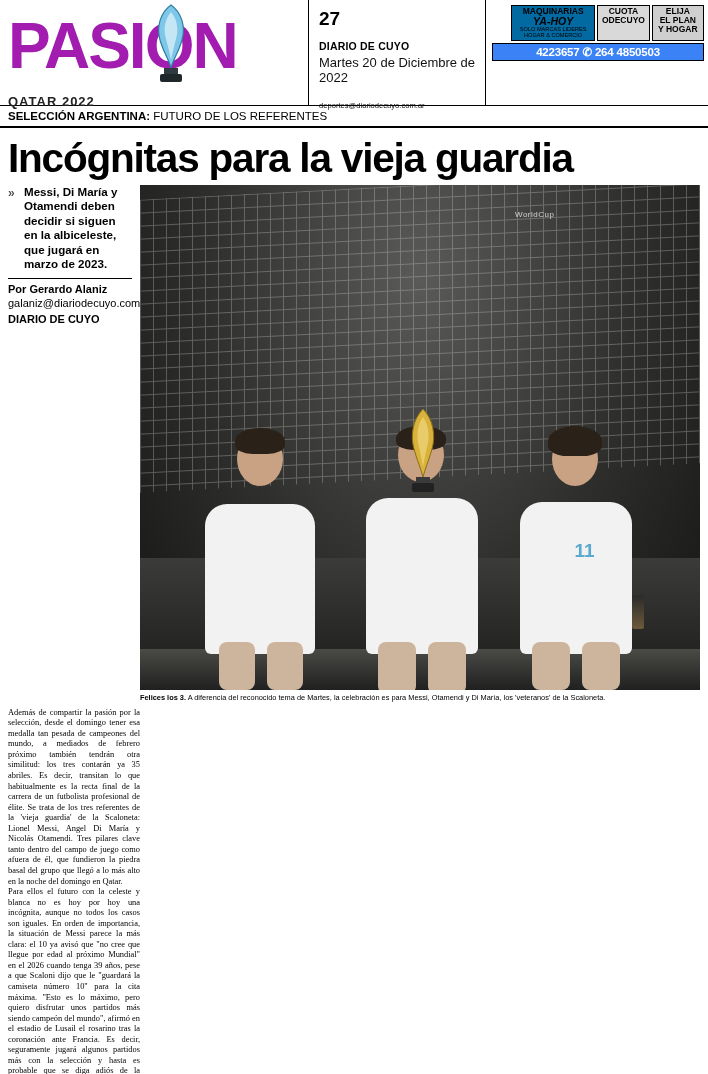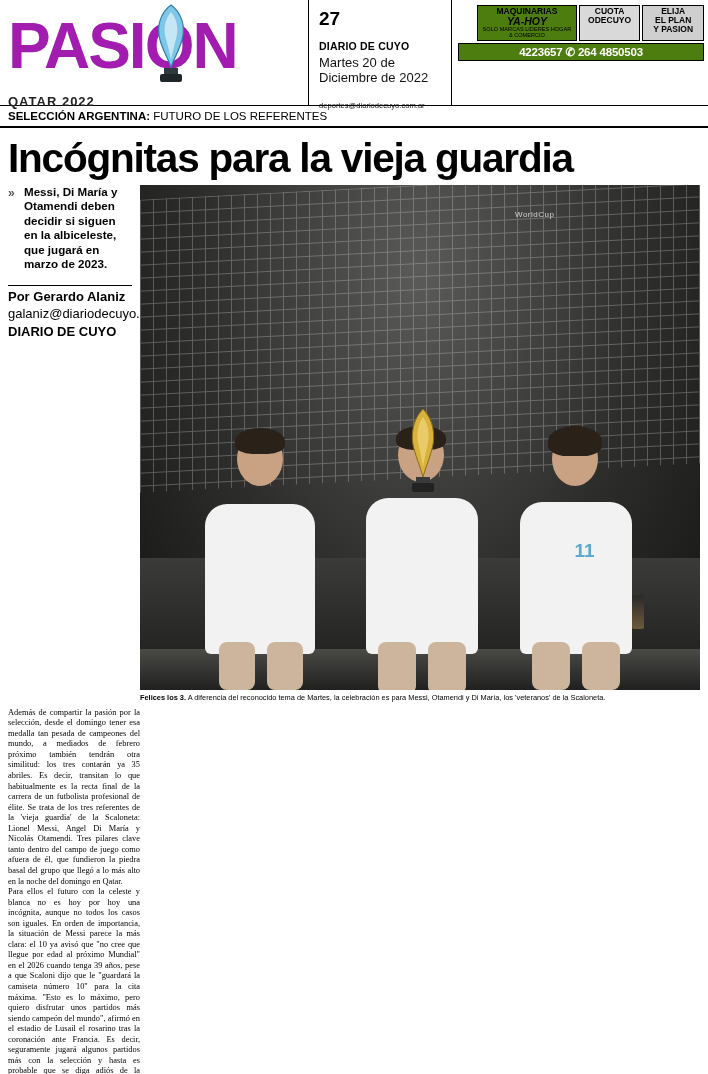--- a/index.html
+++ b/index.html
@@ -31,21 +31,21 @@
     font-family:"Liberation Sans", sans-serif;
     font-size:13px;letter-spacing:1px;font-weight:bold;
     margin-top:16px;color:#222;
   }
   .trophy{
     position:absolute;left:148px;top:2px;width:46px;height:86px;
   }
   .trophy svg{display:block;}
 
   .mh-mid{
-    width:144px;border-left:1px solid #000;border-right:1px solid #000;
+    width:178px;border-left:1px solid #000;border-right:1px solid #000;
     padding:8px 8px 0 10px;box-sizing:border-box;
     display:flex;flex-direction:column;justify-content:flex-start;
   }
   .mh-pagenum{
     font-family:"Liberation Sans", sans-serif;
     font-size:19px;font-weight:bold;margin-bottom:10px;
   }
   .mh-diario{
     font-family:"Liberation Sans", sans-serif;
     font-size:10.5px;font-weight:bold;letter-spacing:.2px;
@@ -65,30 +65,30 @@
   .ad-head{
     font-family:"Liberation Sans", sans-serif;
     font-weight:bold;font-size:13px;text-align:center;letter-spacing:.5px;
     border-bottom:1px solid #000;padding-bottom:1px;
   }
   .ad-row{display:flex;margin-top:2px;gap:2px;}
   .ad-box{
     border:1px solid #000;font-family:"Liberation Sans", sans-serif;
     text-align:center;box-sizing:border-box;padding:1px 2px;line-height:1.05;
   }
-  .ad-b1{flex:1.35;background:#4d7c0f;margin-left:19px;}
+  .ad-b1{flex:1.35;background:#0369a1;margin-left:19px;}
   .ad-b1 .t1{font-size:8.5px;font-weight:bold;}
   .ad-b1 .t2{font-size:10.5px;font-weight:bold;font-style:italic;}
   .ad-b1 .t3{font-size:5.6px;}
   .ad-b2{flex:.8;background:#d9d9d9;}
   .ad-b2 .t1{font-size:8.5px;font-weight:bold;line-height:1.05;}
   .ad-b3{flex:.8;background:#cfcfcf;}
   .ad-b3 .t1{font-size:8.5px;font-weight:bold;line-height:1.05;}
   .ad-phone{
-    margin-top:2px;border:1px solid #000;background:#4d7c0f;color:#fff;
+    margin-top:2px;border:1px solid #000;background:#3b82f6;color:#fff;
     font-family:"Liberation Sans", sans-serif;font-weight:bold;
     font-size:11.5px;text-align:center;letter-spacing:-.2px;padding:1px 0;
   }
 
   
   .sectionbar{
     border-bottom:2px solid #000;
     padding:4px 8px 4px 8px;
     font-family:Liberation Sans, sans-serif;
     font-size:11.5px;
@@ -108,22 +108,22 @@
   .leadcol{width:132px;padding-right:8px;box-sizing:border-box;}
   .lead{
     font-family:"Liberation Sans", sans-serif;
     font-weight:bold;font-size:11.6px;line-height:1.26;
     position:relative;padding-left:16px;
   }
   .quotemark{
     position:absolute;left:0;top:1px;font-size:12px;color:#555;font-weight:bold;
   }
   .byline{
-    margin-top:13px;border-top:1px solid #000;padding-top:3px;
-    font-family:"Liberation Sans", sans-serif;font-size:13px;line-height:1.3;
+    margin-top:6px;border-top:1px solid #000;padding-top:3px;
+    font-family:"Liberation Sans", sans-serif;font-size:11px;line-height:1.3;
   }
   .byline .nm{font-weight:bold;}
   .byline .org{font-weight:bold;margin-top:1px;}
 
   .photo-main{
     flex:1;height:505px;position:relative;overflow:hidden;background:#111;
   }
   .photo-caption{
     font-family:"Liberation Sans", sans-serif;font-size:7.4px;
     padding-top:3px;line-height:1.25;
@@ -194,21 +194,21 @@
           <div class="t2">YA-HOY</div>
           <div class="t3">SOLO MARCAS LIDERES  HOGAR &amp; COMERCIO</div>
         </div>
         <div class="ad-box ad-b2">
           <div class="t1" style="white-space:pre-line">CUOTA
 ODECUYO</div>
         </div>
         <div class="ad-box ad-b3">
           <div class="t1" style="white-space:pre-line">ELIJA
 EL PLAN
-Y PASION</div>
+Y HOGAR</div>
         </div>
       </div>
       <div class="ad-phone">4223657 ✆ 264 4850503</div>
     </div>
   </div>
 
   <div class="sectionbar">
     <b>SELECCIÓN ARGENTINA:</b><span class="light"> FUTURO DE LOS REFERENTES</span>
   </div>
 

